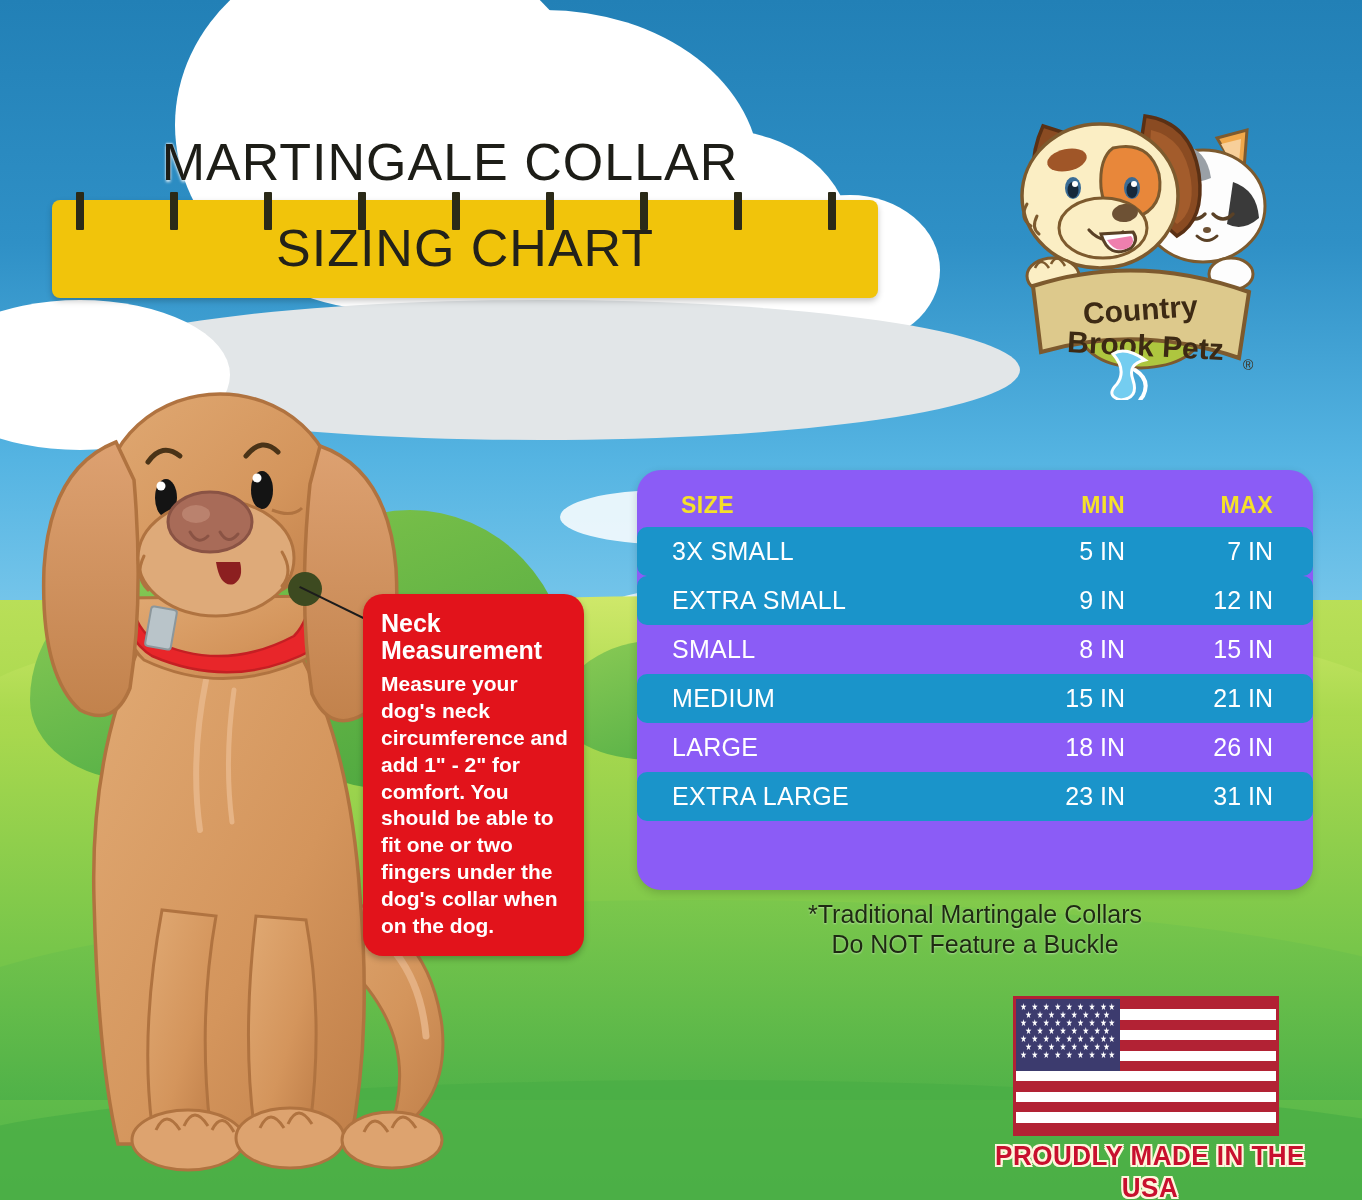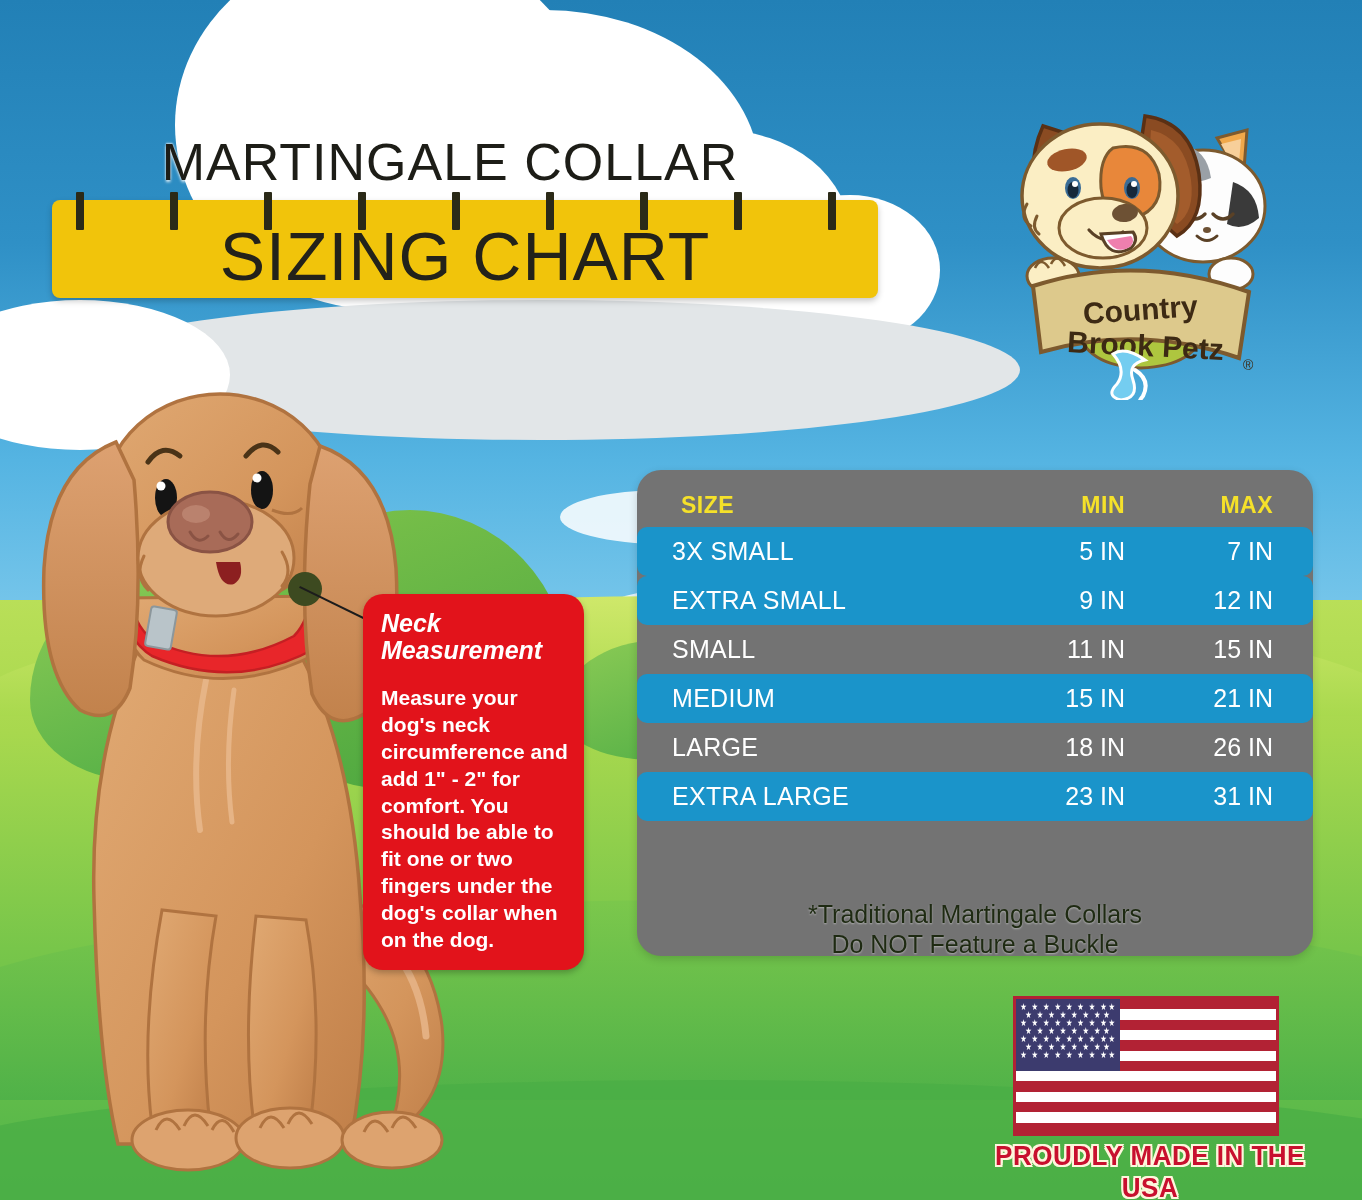--- a/index.html
+++ b/index.html
@@ -52,21 +52,21 @@
     background:#f1c40b; border-radius:8px;
     box-shadow:0 3px 6px rgba(0,0,0,.22);
   }
   .ruler-ticks { position:absolute; left:0; top:0; width:100%; height:34px; }
   .tick {
     position:absolute; top:-8px; width:8px; height:38px;
     background:#2b2a18; border-radius:1px;
   }
   .title-main {
     position:absolute; left:0; right:0; top:22px; text-align:center;
-    font-size:68px; color:#23221a; letter-spacing:1px; line-height:1;
+    font-size:52px; color:#23221a; letter-spacing:1px; line-height:1;
   }
 
   
   .logo { position:absolute; left:985px; top:78px; width:300px; height:322px; }
 
   
   .dog { position:absolute; left:20px; top:350px; width:520px; height:830px; }
 
   
   .pointer-dot {
@@ -75,27 +75,27 @@
   }
   .pointer-line {
     position:absolute; left:300px; top:586px; width:120px; height:2px;
     background:#1c1c1c; transform-origin:0 0; transform:rotate(26deg);
   }
   .callout {
     position:absolute; left:363px; top:594px; width:221px;
     background:#e2131b; border-radius:20px; padding:16px 14px 16px 18px;
     color:#fff; box-shadow:0 3px 6px rgba(0,0,0,.25);
   }
-  .callout h3 { font-size:25px; line-height:1.06; font-weight:bold; margin-bottom:22px;font-style:italic; }
+  .callout h3 { font-size:25px; line-height:1.06; font-weight:bold; margin-bottom:8px; }
   .callout p { font-size:21px; line-height:1.28; font-weight:bold; }
 
   
   .panel {
-    position:absolute; left:637px; top:470px; width:676px; height:486px;
-    background:#737373; border-radius:24px;
+    position:absolute; left:637px; top:470px; width:676px; height:420px;
+    background:#8b5cf6; border-radius:24px;
     box-shadow:0 3px 8px rgba(0,0,0,.16);
   }
   .tbl { width:100%; border-collapse:separate; border-spacing:0; }
   .tbl th {
     color:#f5e12a; font-size:23px; font-weight:bold; letter-spacing:.5px;
     padding:22px 0 8px 0; text-align:right;
   }
   .tbl th.c-size { text-align:left; padding-left:44px; }
   .tbl th.c-min { width:150px; padding-right:48px; }
   .tbl th.c-max { width:140px; padding-right:40px; }
@@ -322,21 +322,21 @@
           <td class="c-min">5 IN</td>
           <td class="c-max">7 IN</td>
         </tr>
         <tr class="odd">
           <td class="c-size">EXTRA SMALL</td>
           <td class="c-min">9 IN</td>
           <td class="c-max">12 IN</td>
         </tr>
         <tr>
           <td class="c-size">SMALL</td>
-          <td class="c-min">11 IN</td>
+          <td class="c-min">8 IN</td>
           <td class="c-max">15 IN</td>
         </tr>
         <tr class="odd">
           <td class="c-size">MEDIUM</td>
           <td class="c-min">15 IN</td>
           <td class="c-max">21 IN</td>
         </tr>
         <tr>
           <td class="c-size">LARGE</td>
           <td class="c-min">18 IN</td>

